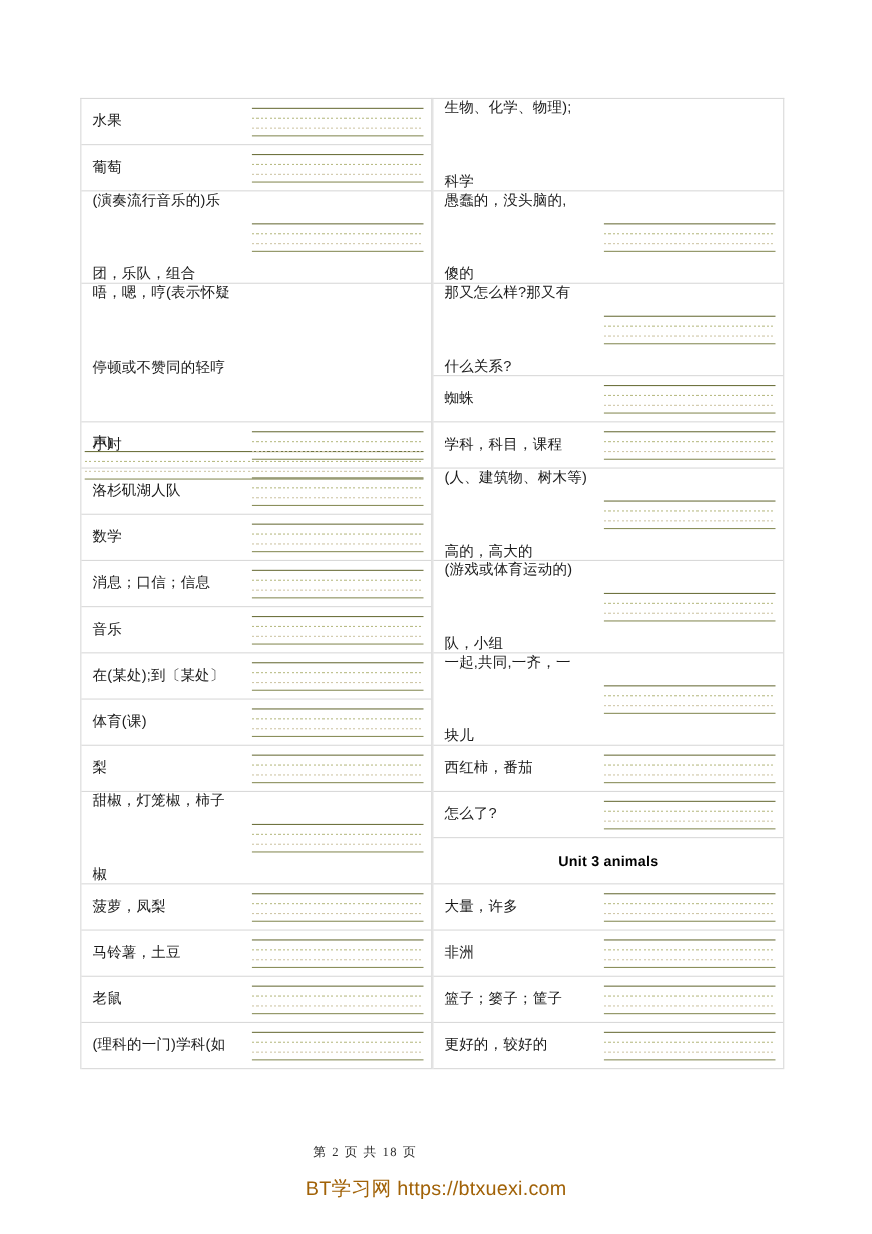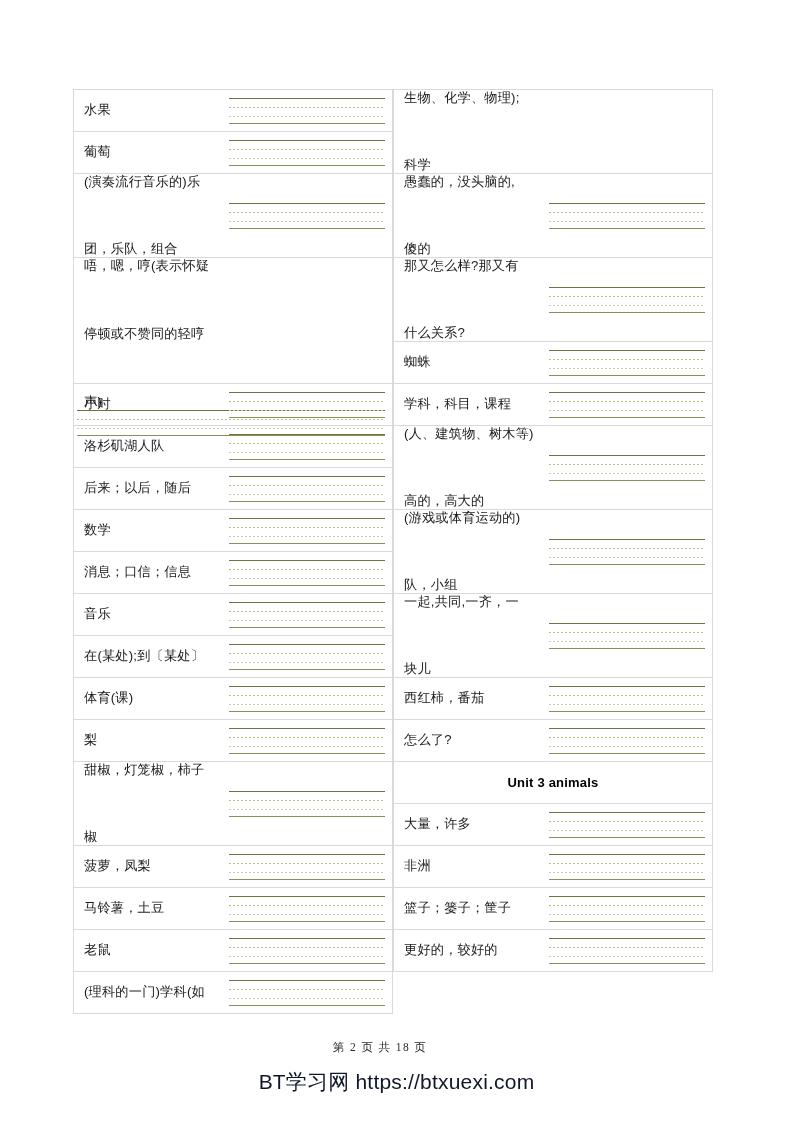--- a/index.html
+++ b/index.html
@@ -114,31 +114,30 @@
   .page-number {
     position: absolute;
     left: 0;
     top: 1040px;
     width: 664px;
     text-align: center;
     font-size: 11.5px;
     color: #2b2b2b;
     font-family: "Liberation Serif", "DejaVu Serif", serif;
     letter-spacing: 1.4px;
-    margin-left: 48px;
   }
 
   .watermark {
     position: absolute;
     left: 0;
     top: 1068px;
     width: 793px;
     text-align: center;
-    font-size: 21px;
-    color: #0f172a;
+    font-size: 18px;
+    color: #a16207;
     letter-spacing: 0.2px;
   }
 </style>
 </head>
 <body>
 
 <div id="page">
 
   <div class="columns">
 
@@ -189,28 +188,20 @@
         <div class="row h1">
           <div class="term">
             <span class="tline">洛杉矶湖人队</span>
           </div>
           <div class="guide">
             <div class="fourline"></div>
           </div>
         </div>
         <div class="row h1">
           <div class="term">
-            <span class="tline">后来；以后，随后</span>
-          </div>
-          <div class="guide">
-            <div class="fourline"></div>
-          </div>
-        </div>
-        <div class="row h1">
-          <div class="term">
             <span class="tline">数学</span>
           </div>
           <div class="guide">
             <div class="fourline"></div>
           </div>
         </div>
         <div class="row h1">
           <div class="term">
             <span class="tline">消息；口信；信息</span>
           </div>

